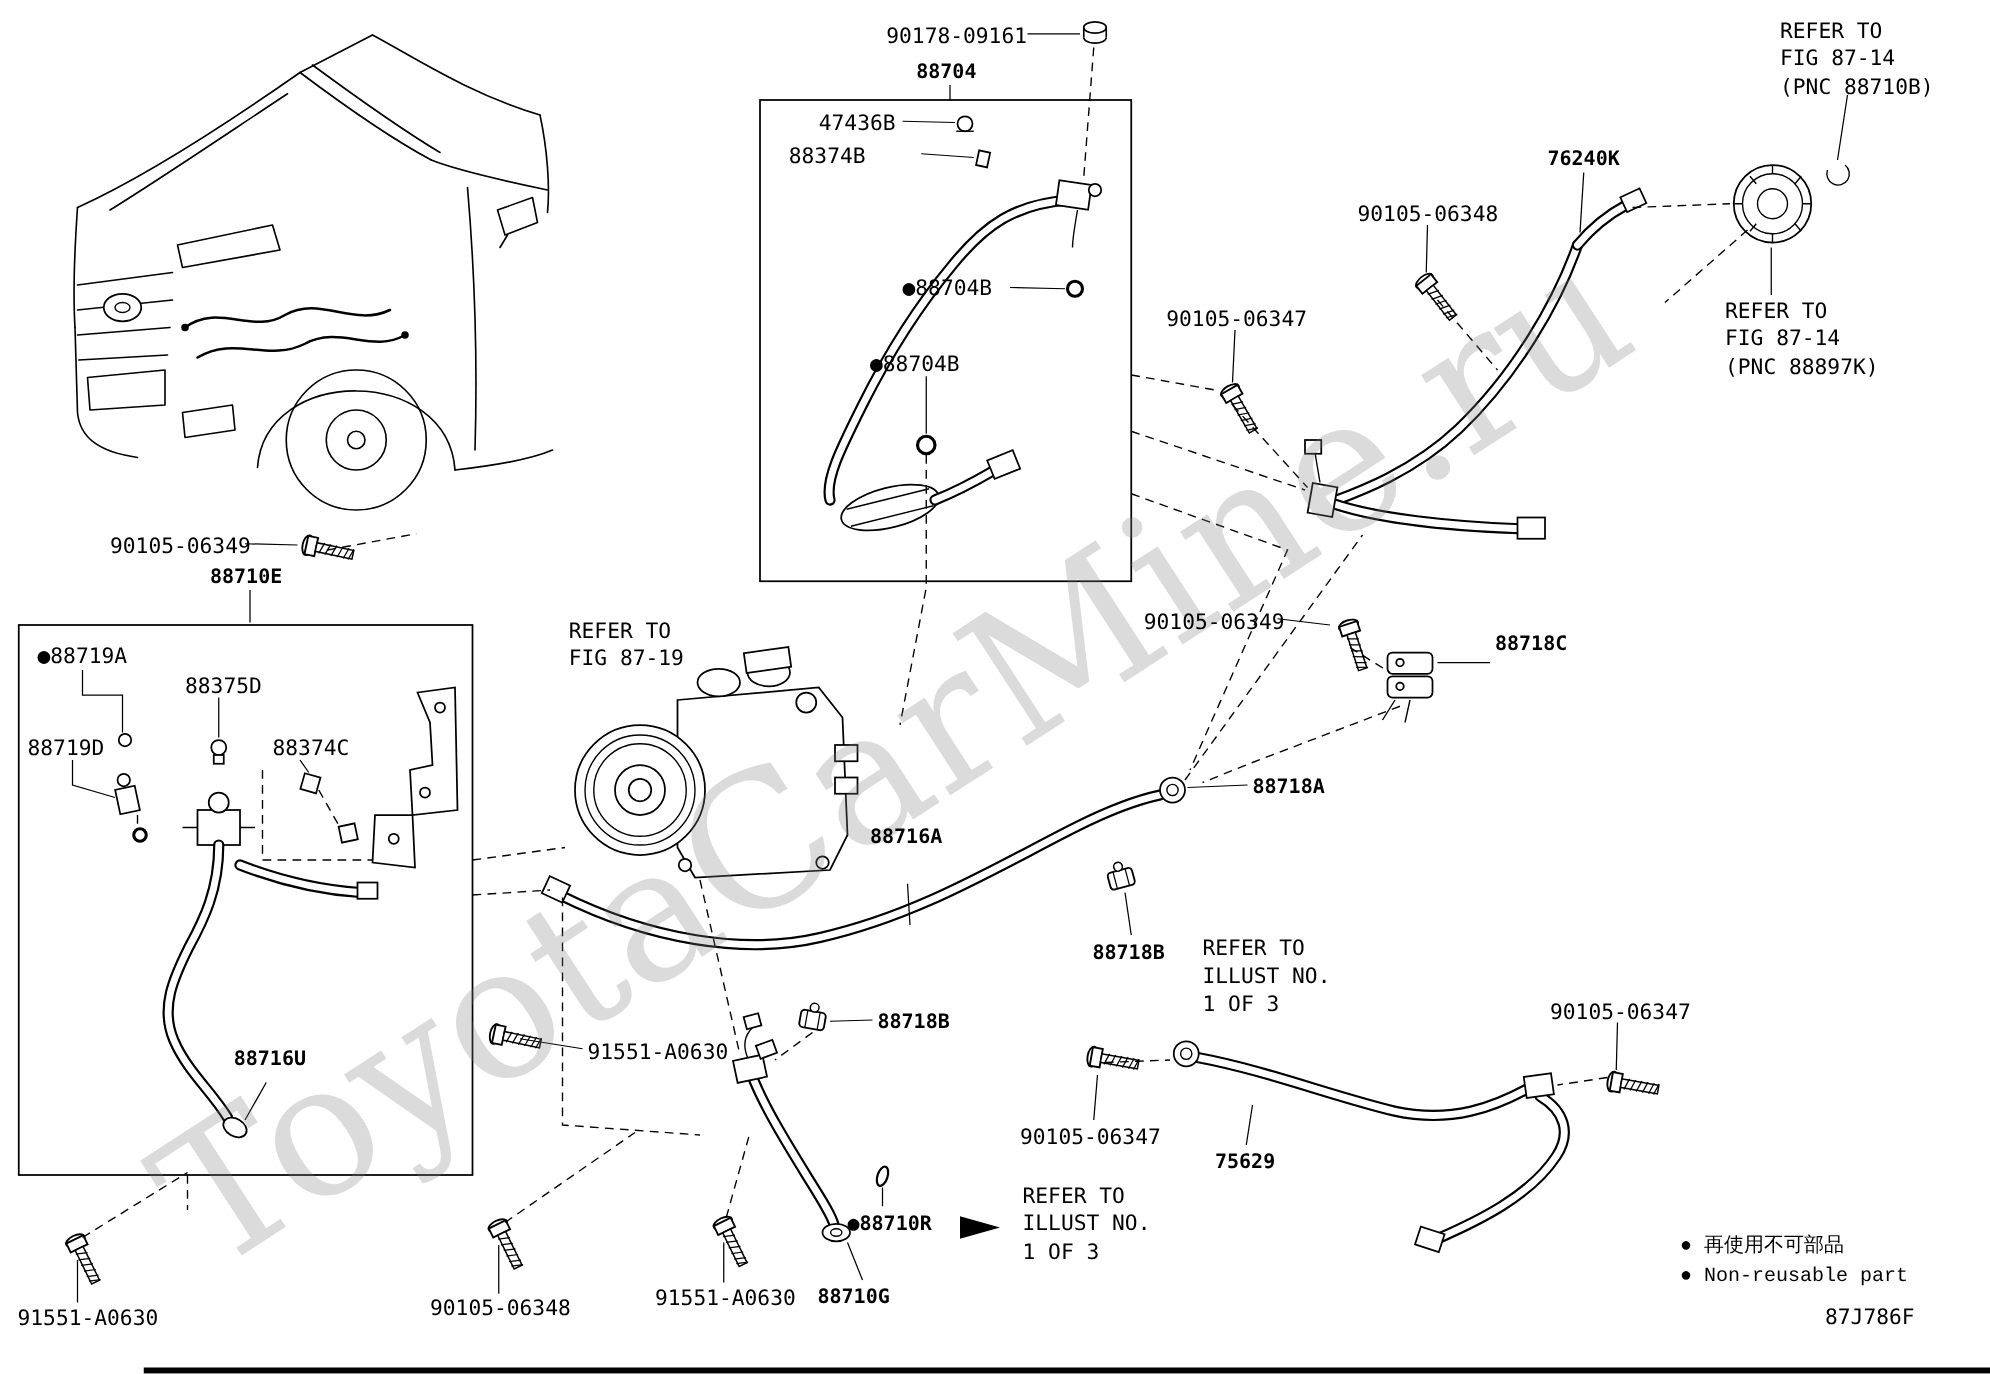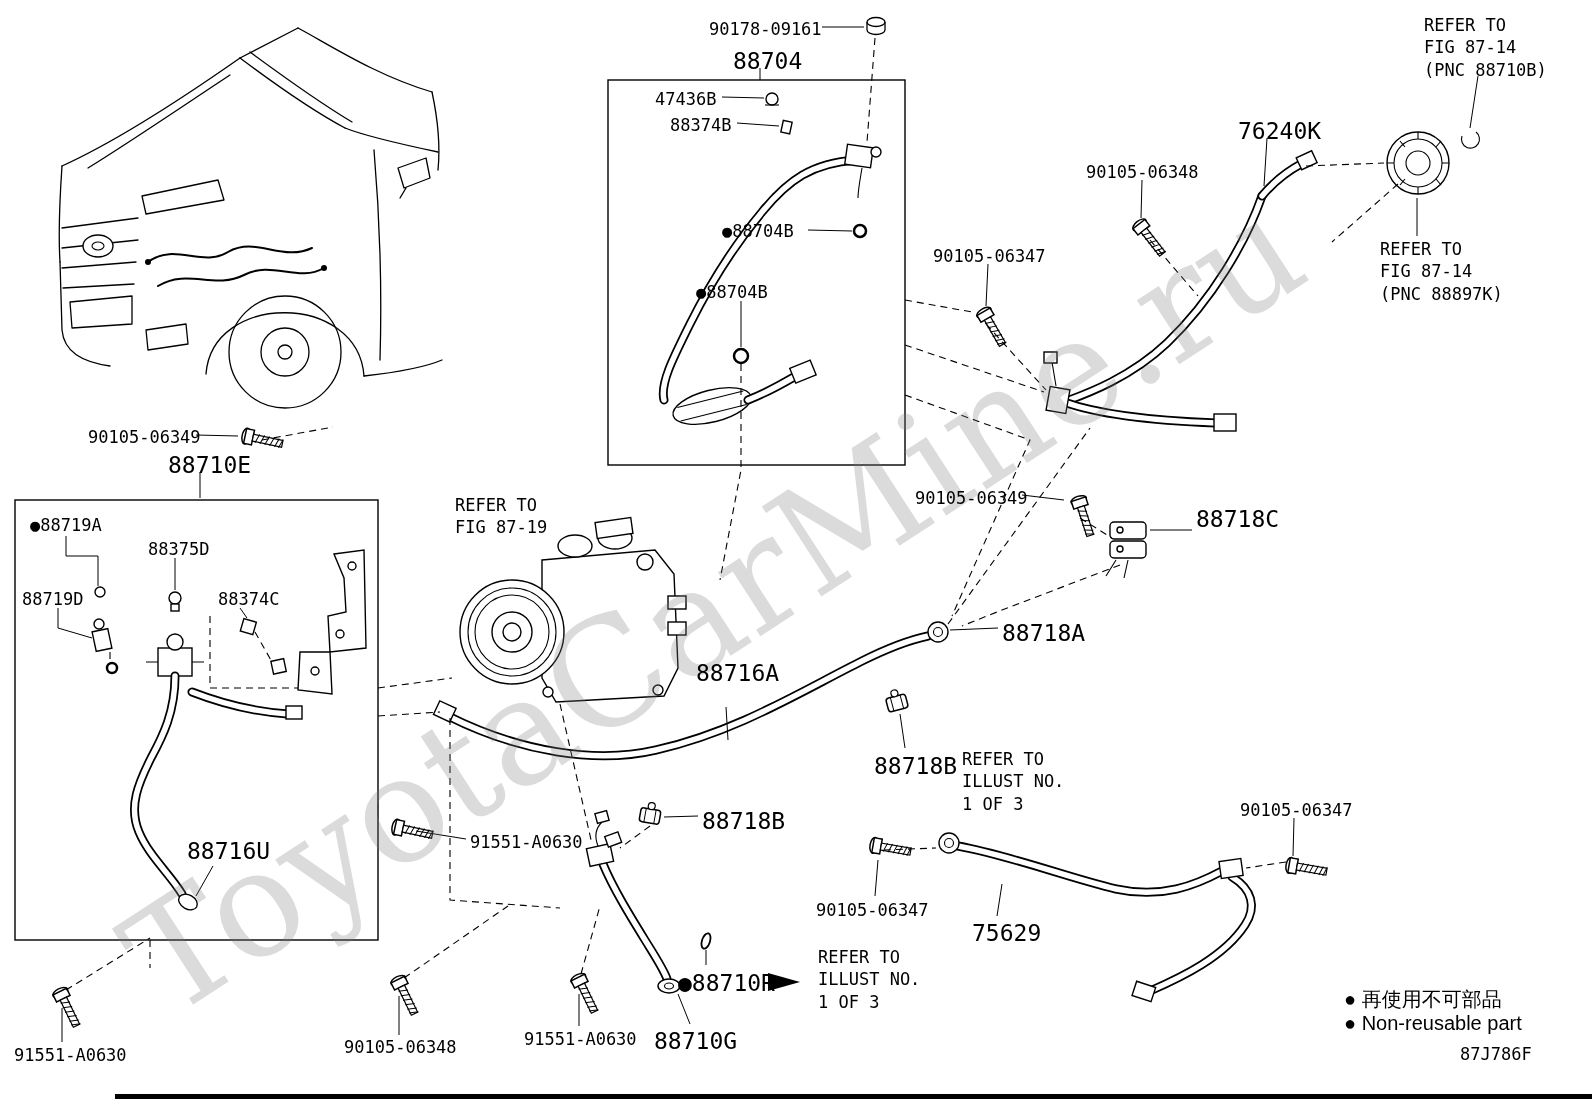--- a/index.html
+++ b/index.html
@@ -1,27 +1,27 @@
 <!DOCTYPE html>
 <html><head>
 <meta charset="utf-8">
 <style>
   *{margin:0;padding:0;box-sizing:border-box}
   html,body{background:#fff}
   #stage{position:relative;width:1592px;height:1099px;background:#fff;overflow:hidden;
          font-family:"DejaVu Sans Mono","Liberation Mono",monospace;color:#000}
   svg{position:absolute;left:0;top:0}
   .lbl{position:absolute;font-size:17px;line-height:1.32;white-space:pre-line;color:#000}
-  .lbl.b{font-size:23px;font-weight:normal}
+  .lbl.b{font-size:16px;font-weight:bold}
   .wm{position:absolute;left:95px;top:905px;font-size:148px;
       font-family:"DejaVu Serif","Liberation Serif",serif;
       color:rgba(125,125,125,0.28);transform:rotate(-33deg);transform-origin:0 0;
       white-space:nowrap;pointer-events:none}
   .code{position:absolute;font-size:17px}
-  .legend-line{position:absolute;font-size:20px;font-family:Liberation Sans, sans-serif}
+  .legend-line{position:absolute;font-size:16px;font-family:Liberation Mono, monospace}
   .bottombar{position:absolute;left:115px;right:0;bottom:0;height:5px;background:#000}
   
   .ln{stroke:#000;stroke-width:1.1;fill:none}
   .ld{stroke:#000;stroke-width:1;fill:none}
   .dash{stroke:#000;stroke-width:1.1;fill:none;stroke-dasharray:7 5}
   .box{fill:none;stroke:#000;stroke-width:1.4}
   .sk{fill:none;stroke:#000;stroke-width:1.3;stroke-linecap:round;stroke-linejoin:round}
   .sk2{fill:none;stroke:#000;stroke-width:2;stroke-linecap:round}
   .po{fill:none;stroke:#000;stroke-width:9;stroke-linecap:round}
   .pi{fill:none;stroke:#fff;stroke-width:5.5;stroke-linecap:round}
@@ -232,21 +232,21 @@
     <path class="dash" d="M875,38 L867,142 M905,300 L972,312 M986,324 L1046,390 M905,345 L1044,392 M905,395 L1030,440 L952,616 M741,364 L741,470 L720,580 M262,440 L333,427 M378,688 L452,678 M378,716 L440,712 M560,704 L592,844 M66,990 L150,938 M150,940 L150,968 M404,978 L508,906 M581,974 L600,906 M884,850 L936,848 M1286,862 L1246,868 M948,624 L1090,428 M1150,240 L1198,296 M1306,166 L1384,163 M1398,184 L1332,242 M1120,565 L1002,610 L962,626 M1080,518 L1112,538 M650,826 L620,848 M450,718 L450,900 L560,908"></path>
 
     <polygon points="768,973 800,982 768,991" fill="#000"></polygon>
   </svg>
 
   <div class="wm">ToyotaCarMine.ru</div>
 
   <div class="lbl" style="left:709px;top:18px">90178-09161</div>
   <div class="lbl b" style="left:733px;top:46px">88704</div>
   <div class="lbl" style="left:655px;top:88px">47436B</div>
-  <div class="lbl" style="left:670px;top:114px">88374B</div>
+  <div class="lbl" style="left:631px;top:114px">88374B</div>
   <div class="lbl" style="left:722px;top:220px">●88704B</div>
   <div class="lbl" style="left:696px;top:281px">●88704B</div>
   <div class="lbl" style="left:1424px;top:14px">REFER TO
 FIG 87-14
 (PNC 88710B)</div>
   <div class="lbl b" style="left:1238px;top:116px">76240K</div>
   <div class="lbl" style="left:1086px;top:161px">90105-06348</div>
   <div class="lbl" style="left:1380px;top:238px">REFER TO
 FIG 87-14
 (PNC 88897K)</div>

